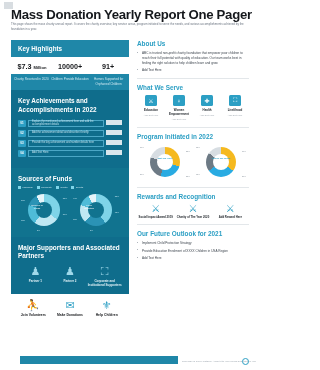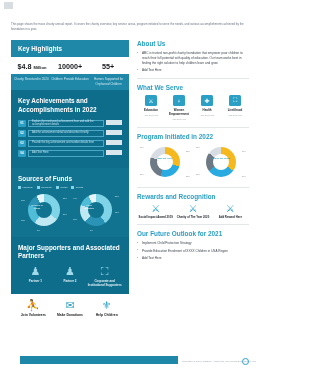--- a/index.html
+++ b/index.html
@@ -165,36 +165,37 @@
     width: 7px; height: 7px; border: 0.7px solid #2c9fc4; border-radius: 50%;
   }
 </style>
 </head>
 <body>
 
 <div class="page">
 
   <div class="corner-mark"></div>
 
+  <div class="title">Mass Donation Yearly Report One Pager</div>
   <div class="subtitle">This page shows the mass charity annual report. It covers the charity overview, key service areas, program initiated to serve the needs, and various accomplishments achieved by the foundation in a year.</div>
 
   <div class="col-left">
 
     <div>
       <div class="teal-band">Key Highlights</div>
       <div class="hl-body">
         <div class="hl-cell">
-          <div class="hl-val"><span>$4.8</span>
+          <div class="hl-val"><span>$7.3</span>
             <span class="sm">Million</span></div>
         </div>
         <div class="hl-cell">
           <div class="hl-val"><span>10000+</span></div>
         </div>
         <div class="hl-cell">
-          <div class="hl-val"><span>55+</span></div>
+          <div class="hl-val"><span>91+</span></div>
         </div>
       </div>
       <div class="hl-lab-wrap">
         <div class="hl-lab">Charity Received in 2020</div>
         <div class="hl-lab">Children Provide Education</div>
         <div class="hl-lab">Homes Supported for Orphaned Children</div>
       </div>
     </div>
 
     <div class="ach">

